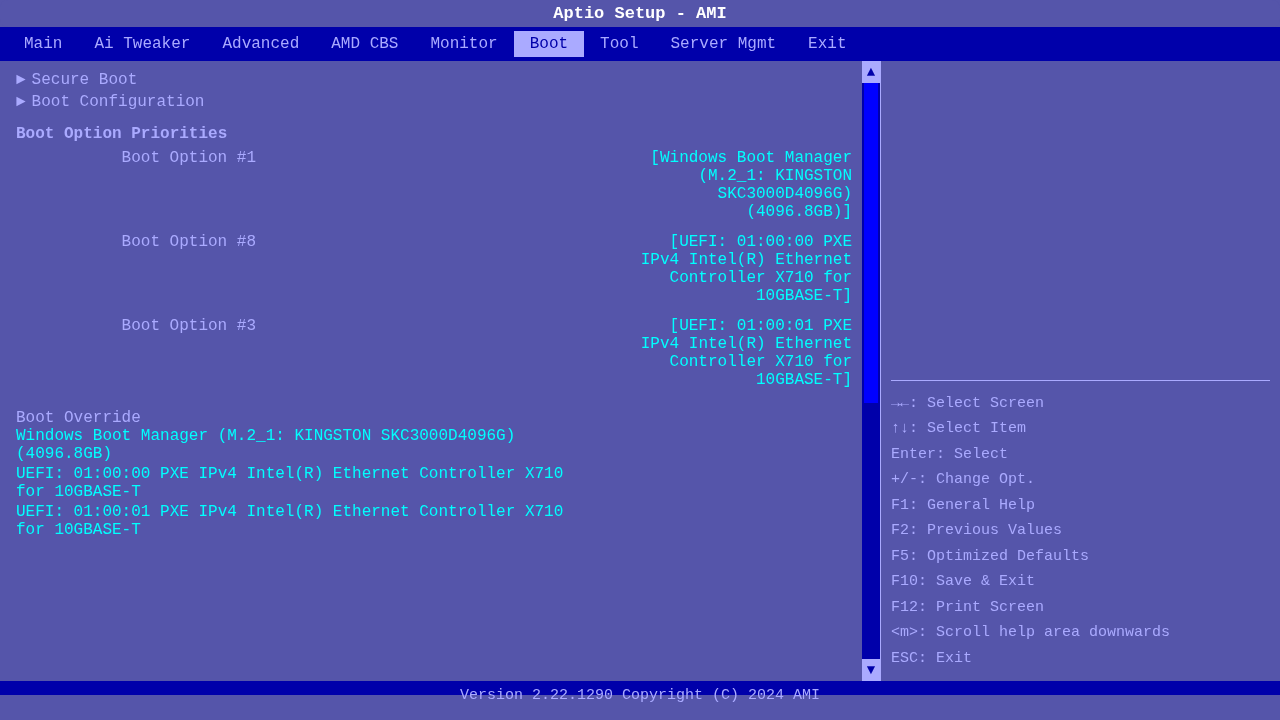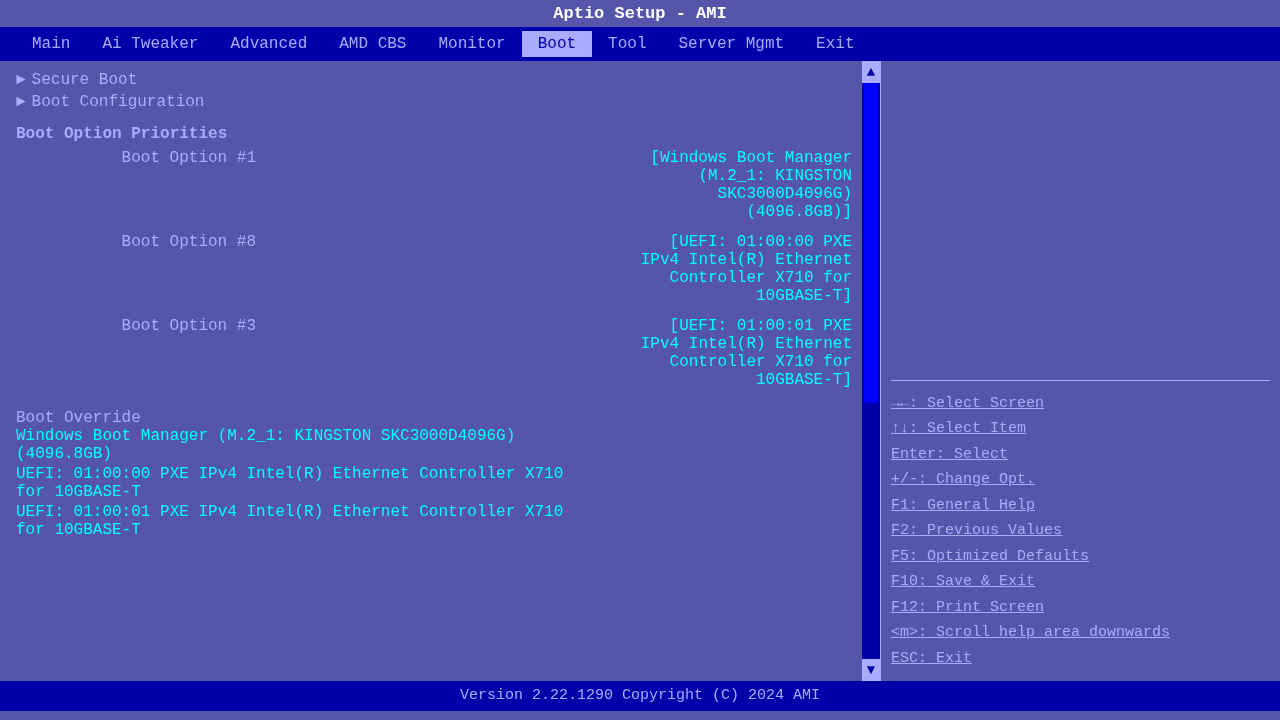--- a/index.html
+++ b/index.html
@@ -24,21 +24,21 @@
       color: #ffffff;
       font-weight: bold;
       font-size: 17px;
       border-radius: 8px;
     }
     
     #nav-bar {
       background-color: #0000aa;
       display: flex;
       flex-direction: row;
-      padding: 4px 16px;
+      padding: 4px 8px;
       gap: 0;
     }
     .nav-item {
       color: #aaaaff;
       padding: 4px 16px;
       cursor: pointer;
       font-size: 16px;
       white-space: nowrap;
     }
     .nav-item.active {
@@ -134,40 +134,39 @@
       top: 0;
     }
     
     #right-panel {
       width: 400px;
       background-color: #5555aa;
       padding: 10px;
       display: flex;
       flex-direction: column;
       border-left: 1px solid #aaaaff;
-      text-decoration: underline;
     }
     .help-divider {
       border: none;
       border-top: 1px solid #aaaaff;
       margin: 10px 0;
     }
     .key-help {
       color: #aaaaff;
       font-size: 15px;
       line-height: 1.7;
     }
     
     #footer {
       background-color: #0000aa;
       text-align: center;
       padding: 6px 8px;
       color: #aaaaff;
       font-size: 15px;
-      height: 30px;
+      height: 14px;
       line-height: 18px;
     }
   </style>
 </head>
 <body>
 
 <div id="title-bar">
   <span>Aptio Setup - AMI</span>
 </div>
 

